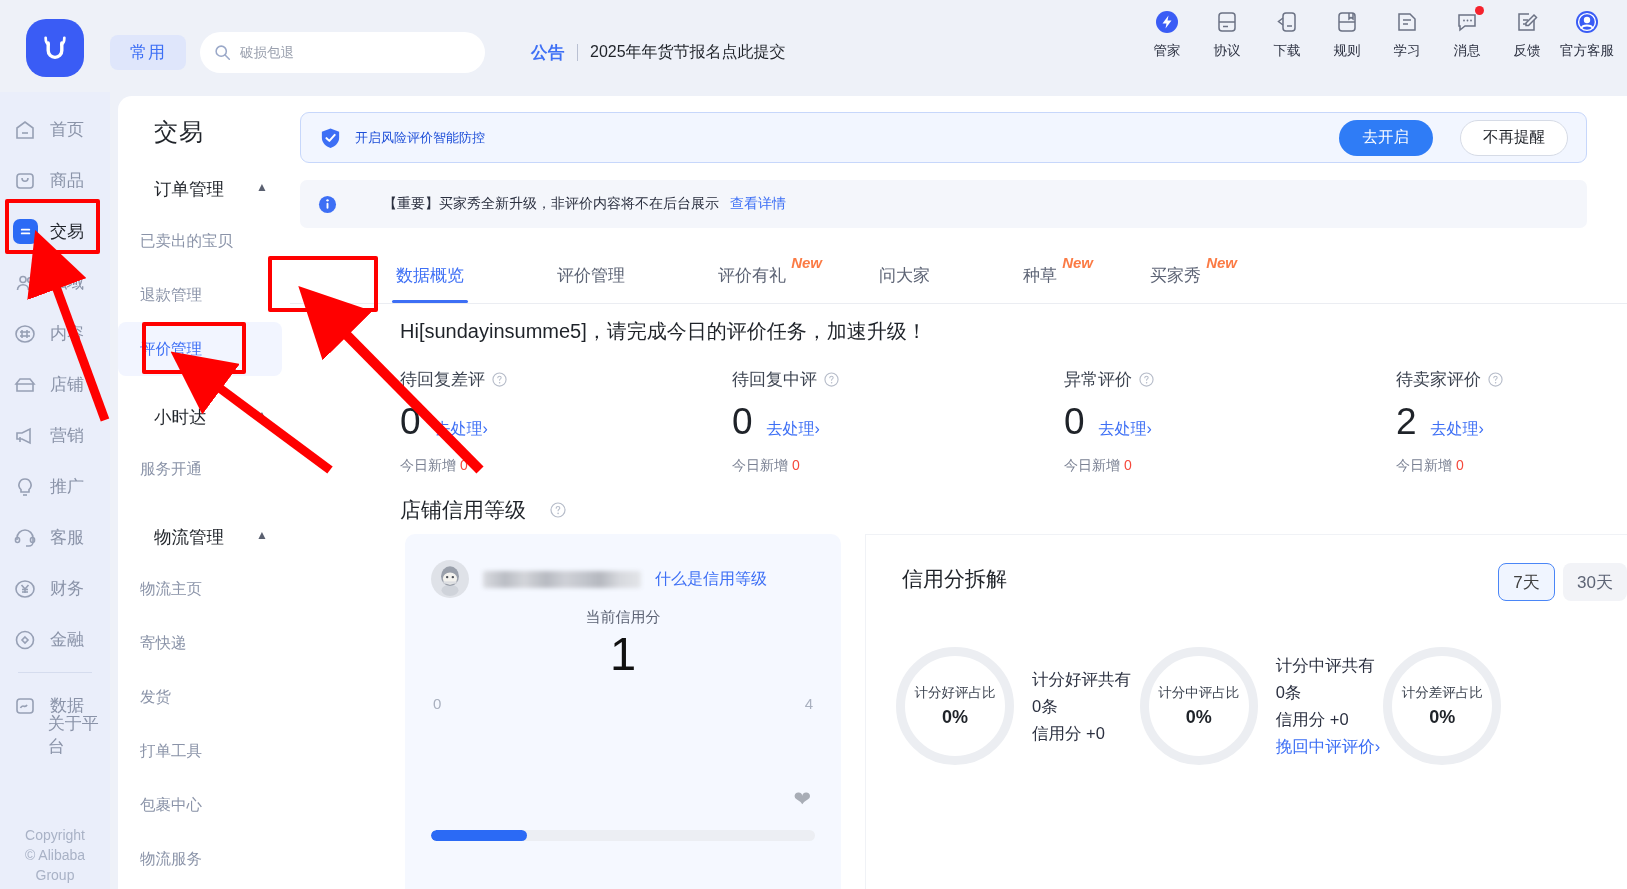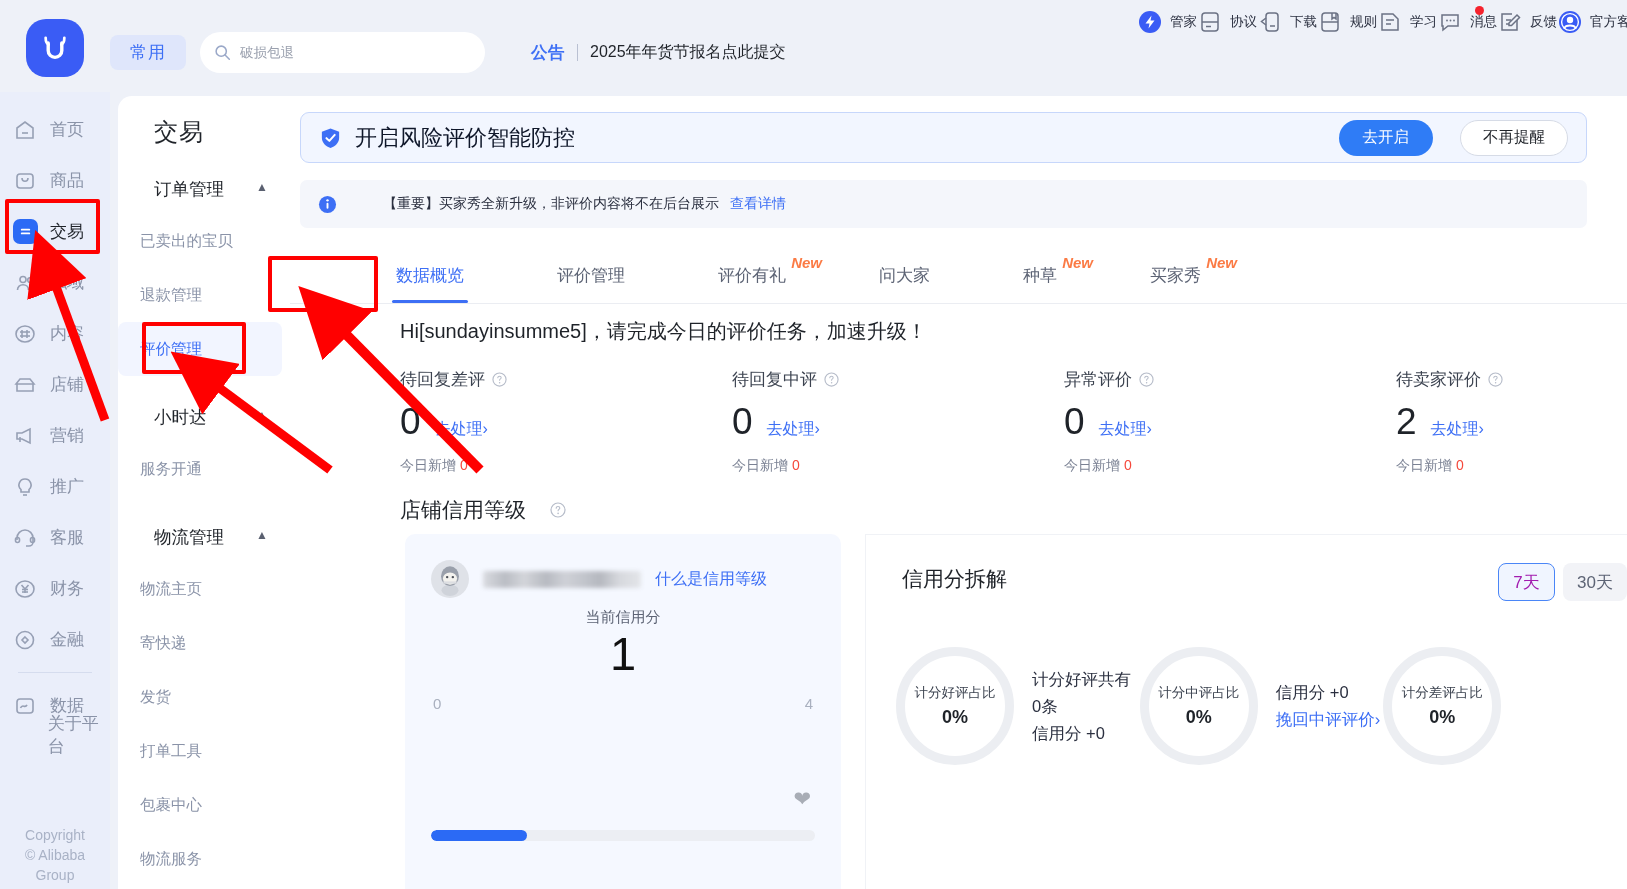--- a/index.html
+++ b/index.html
@@ -51,21 +51,21 @@
   }
   .announce .tag { color: #3d6ff5; font-weight: bold; font-size: 16.5px; letter-spacing: .5px; }
   .announce .divider { width: 1px; height: 17px; background: #b9c0d2; }
   .announce .txt { color: #1f2329; font-size: 16px; }
 
   .top-icons {
     position: absolute; right: 10px; top: 8px;
     display: flex; align-items: flex-start; gap: 0px;
   }
   .ticon {
-    width: 60px; display: flex; flex-direction: row; align-items: center; gap: 7px;
+    width: 60px; display: flex; flex-direction: column; align-items: center; gap: 7px;
     position: relative; cursor: pointer;
   }
   .ticon .gl { width: 27px; height: 27px; display:flex; align-items:center; justify-content:center;}
   .ticon .gl svg { width: 26px; height: 26px; }
   .ticon .lb { font-size: 13.5px; color: #2b3040; white-space: nowrap; }
   .ticon .dot {
     position: absolute; right: 13px; top: -2px;
     width: 9px; height: 9px; border-radius: 50%; background: #f5222d;
   }
 
@@ -117,21 +117,21 @@
 
   
   .content { position: absolute; left: 172px; top: 0; right: 0; height: 793px; overflow: hidden; }
 
   .banner1 {
     position: absolute; left: 10px; top: 16px; width: 1287px; height: 51px;
     background: #f2f6ff; border: 1px solid #c7d7fb; border-radius: 9px;
     display: flex; align-items: center; padding: 0 18px; gap: 13px;
   }
   .shield { width: 23px; height: 24px; flex: none; }
-  .banner1 .b-strong { font-size: 22px; color: #0f172a; }
+  .banner1 .b-strong { font-size: 13px; color: #1d4ed8; }
   .banner1 .b-sub { font-size: 13.5px; color: #5d6personal; }
   .banner1 .b-sub { color: #5d6475; }
   .btn-primary {
     margin-left: auto; background: #2f7cf6; color: #fff; border: none;
     height: 36px; padding: 0 24px; border-radius: 18px; font-size: 15.5px; cursor: pointer;
     font-family: inherit;
   }
   .btn-ghost {
     margin-left: 14px; background: #fff; color: #1f2329; border: 1px solid #d6dbe6;
     height: 36px; padding: 0 22px; border-radius: 18px; font-size: 15.5px; cursor: pointer;
@@ -231,21 +231,21 @@
   .cr-title { position: absolute; left: 36px; top: 30px; font-size: 21px; color: #1f2329; }
   .range-switch {
     position: absolute; right: 0px; top: 28px; display: flex;
   }
   .rs {
     height: 38px; min-width: 57px; padding: 0 14px; border-radius: 8px;
     display: flex; align-items: center; justify-content: center;
     font-size: 17px; color: #5d6475; background: #f2f3f7; cursor: pointer;
     margin-left: 8px;
   }
-  .rs.on { background: #f0f5ff; border: 1px solid #4a86f7; color: #a21caf; }
+  .rs.on { background: #f0f5ff; border: 1px solid #4a86f7; color: #404040; }
 
   .donuts { position: absolute; left: 30px; top: 112px; right: 0; display: flex; }
   .donut-group { display: flex; align-items: center; gap: 18px; width: 408px; }
   .donut {
     width: 118px; height: 118px; border-radius: 50%;
     border: 9px solid #eceef2; flex: none;
     display: flex; flex-direction: column; align-items: center; justify-content: center; gap: 5px;
   }
   .donut .dl { font-size: 13.5px; color: #3c4350; white-space: nowrap; }
   .donut .dv { font-size: 18px; font-weight: bold; color: #1f2329; }
@@ -751,20 +751,21 @@
               <div>信用分 +0</div>
             </div>
           </div>
 
           <div class="donut-group">
             <div class="donut">
               <span class="dl">计分中评占比</span>
               <span class="dv">0%</span>
             </div>
             <div class="dtxt">
+              <div>计分中评共有0条</div>
               <div>信用分 +0</div>
               <div class="lnk"><span>挽回中评评价</span>›</div>
             </div>
           </div>
 
           <div class="donut-group">
             <div class="donut">
               <span class="dl">计分差评占比</span>
               <span class="dv">0%</span>
             </div>

